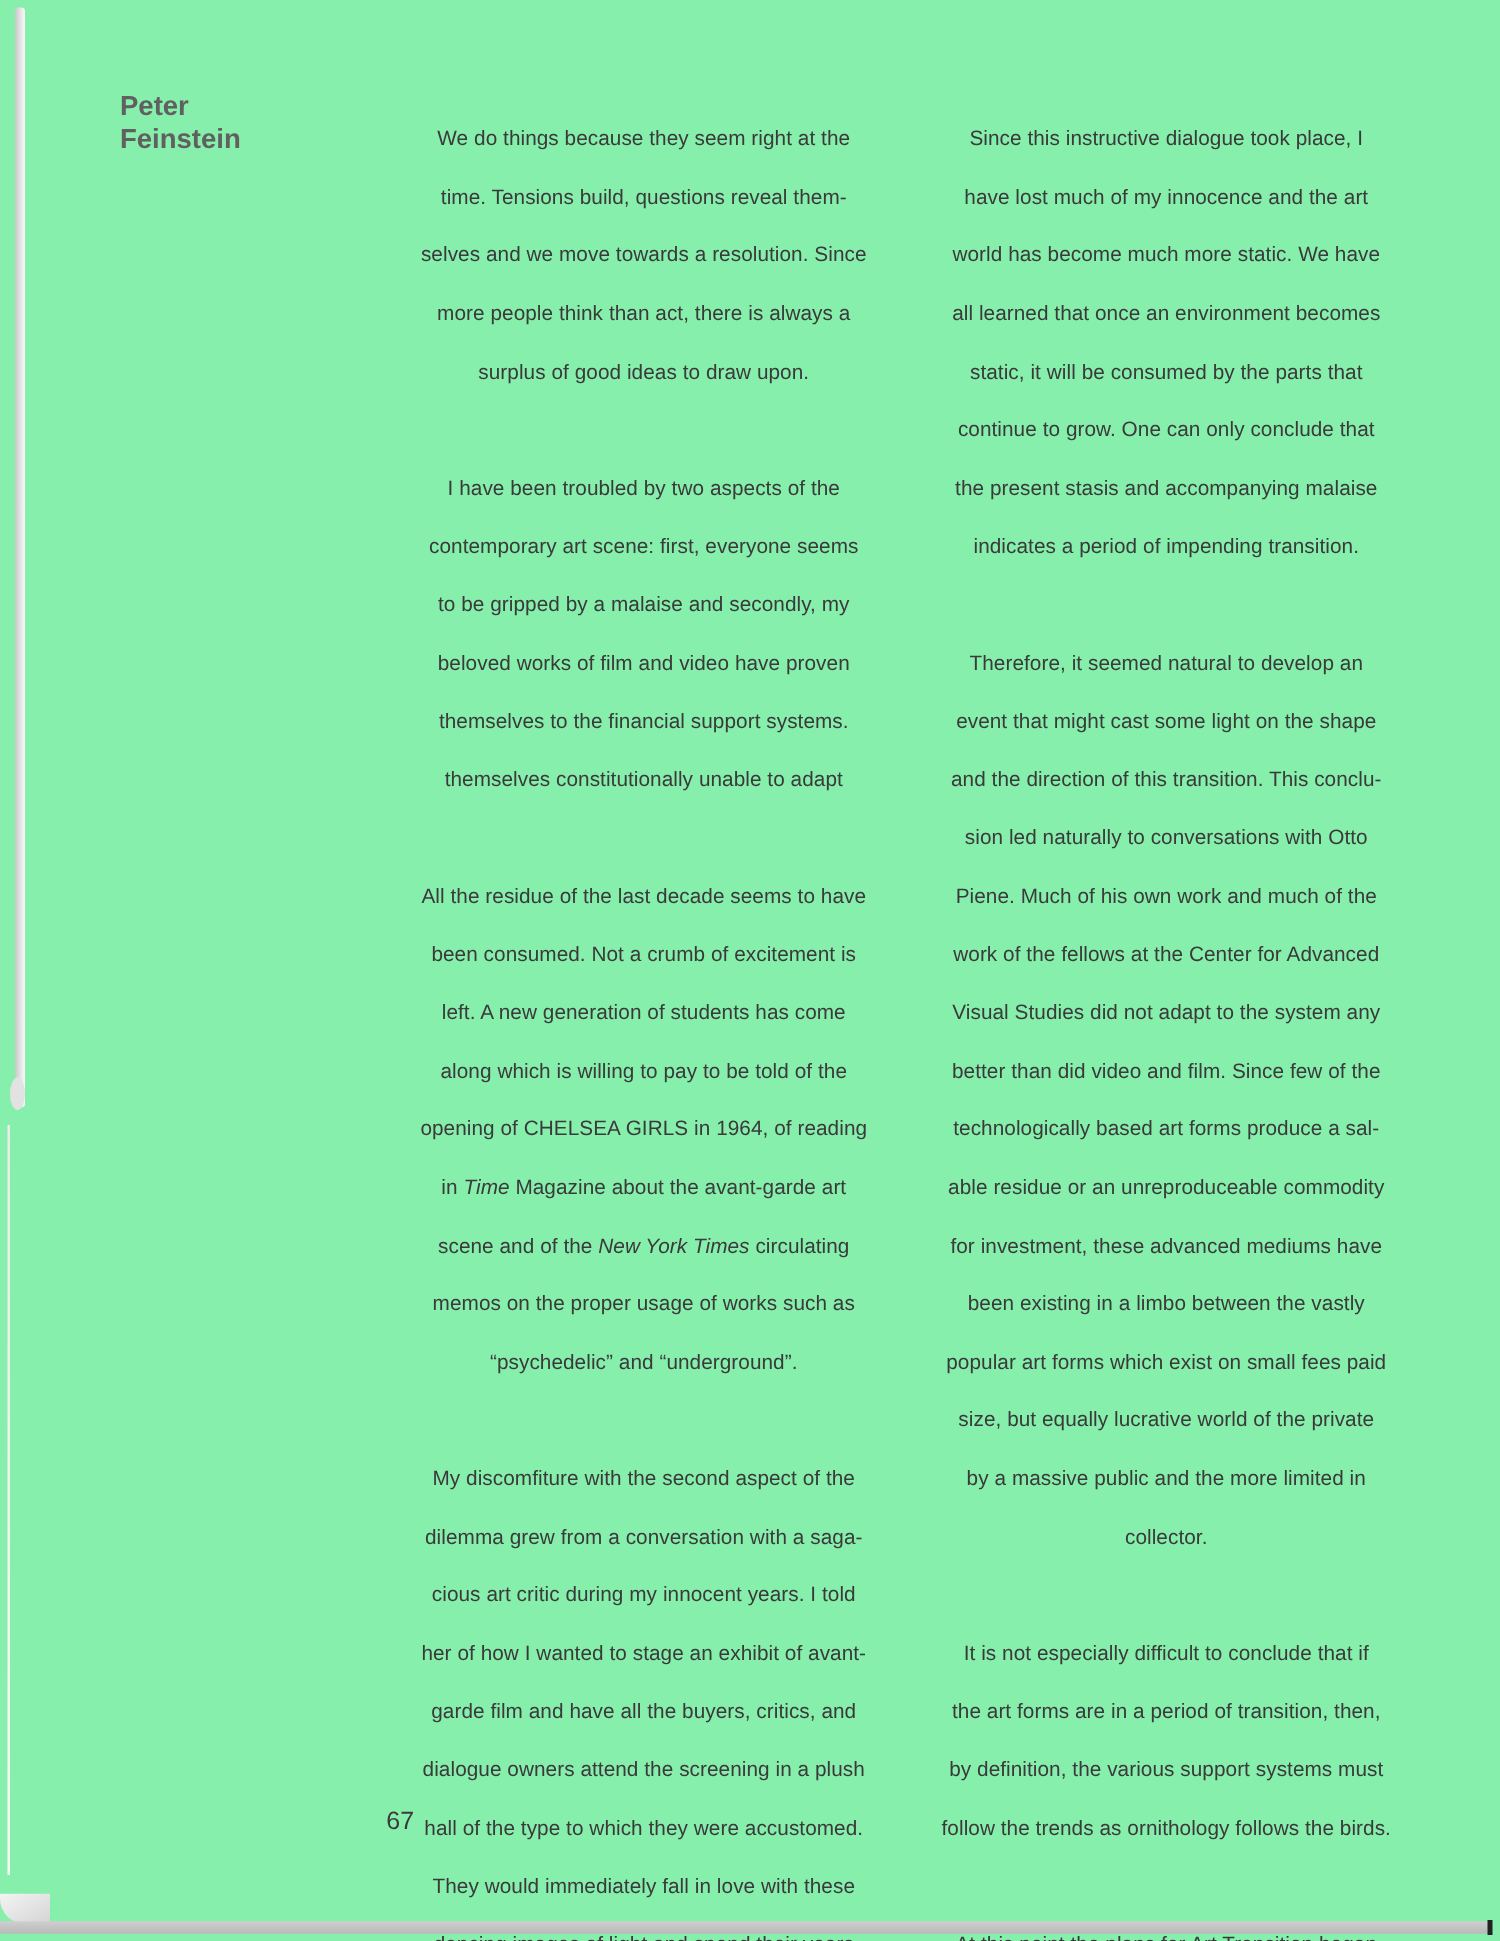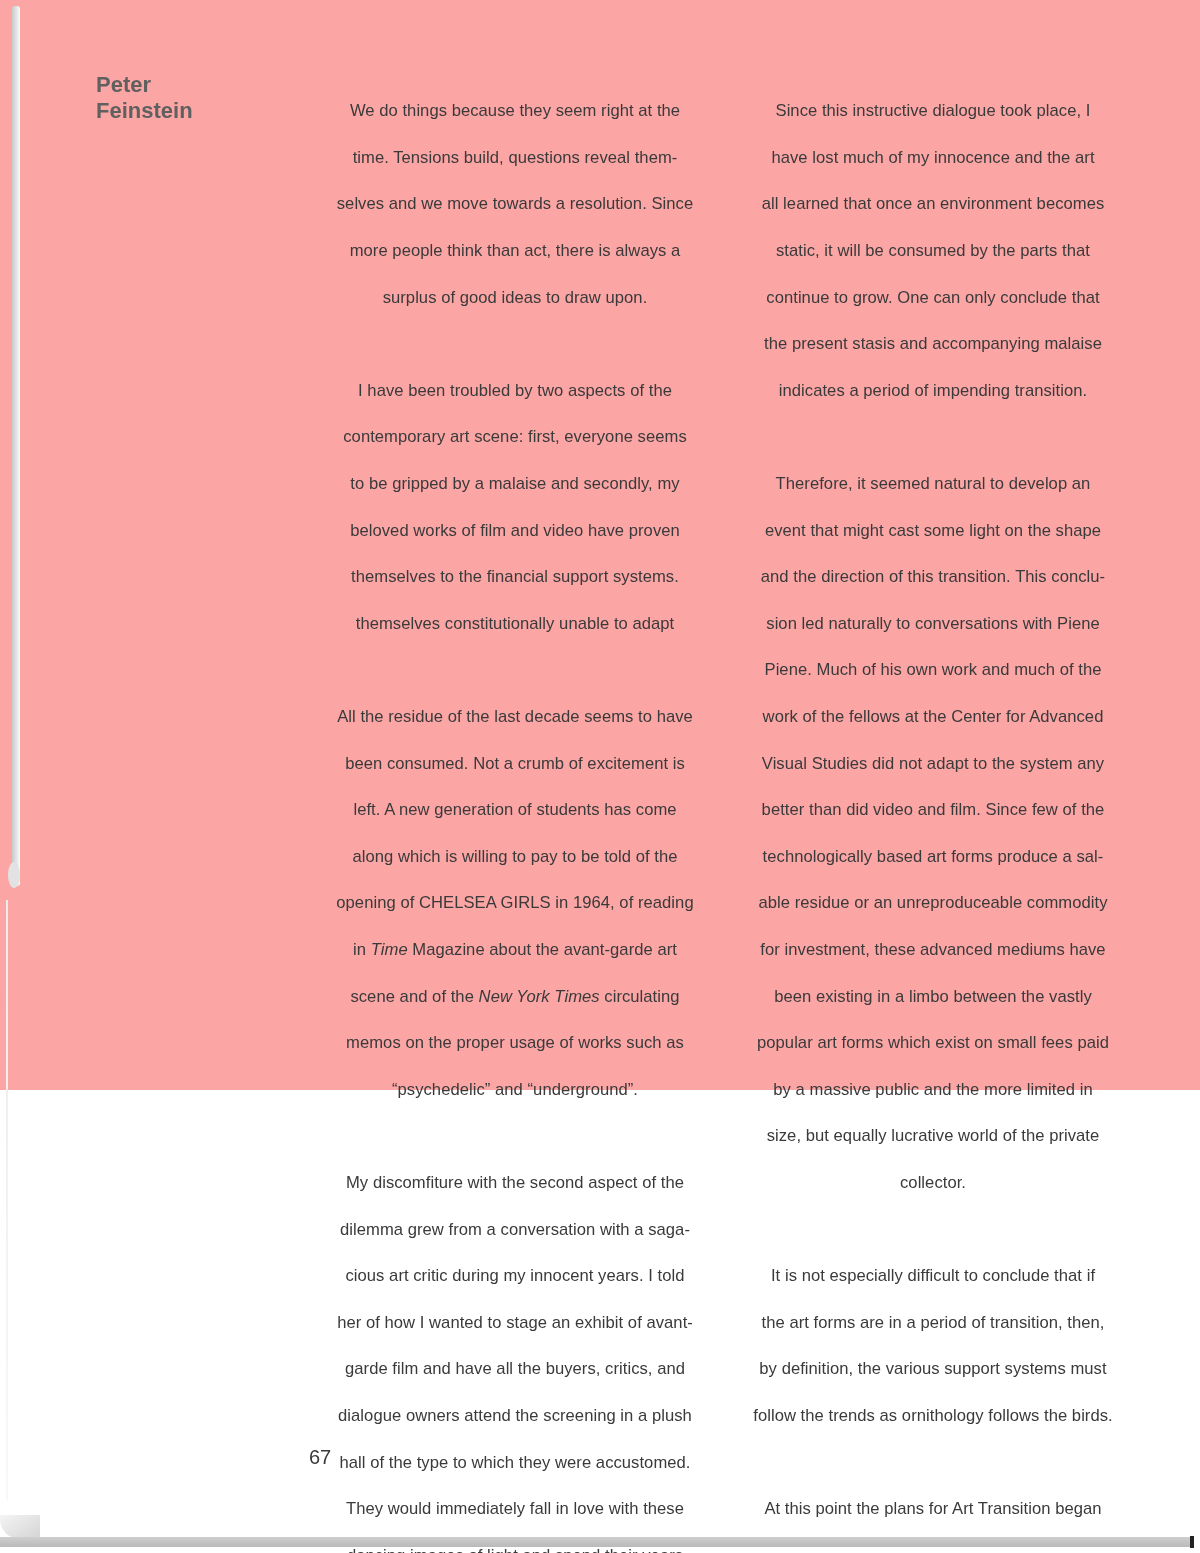--- a/index.html
+++ b/index.html
@@ -11,22 +11,22 @@
       height: 1553px;
       background: #ffffff;
       position: relative;
       overflow: hidden;
       font-family: "Liberation Sans", "DejaVu Sans", sans-serif;
       color: #333333;
     }
     .page {
       position: absolute;
       left: 0; top: 0;
-      width: 1200px; height: 1090px;
-      background: #fca5a5;
+      width: 1200px; height: 1553px;
+      background: #86efac;
     }
     
     .edge-left {
       position: absolute;
       left: 12px; top: 6px;
       width: 8px; height: 880px;
       background: linear-gradient(to right, #c9c9c9, #e6e6e6 60%, #fbfbfb);
       border-radius: 3px;
     }
     .edge-left-bulb {
@@ -154,42 +154,43 @@
       <span class="line">dancing images of light and spend their years</span>
       
     </p>
 
   </div>
 
   <div class="column col-2">
     <p>
       <span class="line">Since this instructive dialogue took place, I</span>
       <span class="line">have lost much of my innocence and the art</span>
+      <span class="line">world has become much more static. We have</span>
       <span class="line">all learned that once an environment becomes</span>
       <span class="line">static, it will be consumed by the parts that</span>
       <span class="line">continue to grow. One can only conclude that</span>
       <span class="line">the present stasis and accompanying malaise</span>
       <span class="line">indicates a period of impending transition.</span>
     </p>
     <p>
       <span class="line">Therefore, it seemed natural to develop an</span>
       <span class="line">event that might cast some light on the shape</span>
       <span class="line">and the direction of this transition. This conclu-</span>
-      <span class="line">sion led naturally to conversations with Piene</span>
+      <span class="line">sion led naturally to conversations with Otto</span>
       <span class="line">Piene.  Much of his own work and much of the</span>
       <span class="line">work of the fellows at the Center for Advanced</span>
       <span class="line">Visual Studies did not adapt to the system any</span>
       <span class="line">better than did video and film. Since few of the</span>
       <span class="line">technologically based art forms produce a sal-</span>
       <span class="line">able residue or an unreproduceable commodity</span>
       <span class="line">for investment, these advanced mediums have</span>
       <span class="line">been existing in a limbo between the vastly</span>
       <span class="line">popular art forms which exist on small fees paid</span>
+      <span class="line">size, but equally lucrative world of the private</span>
       <span class="line">by a massive public and the more limited in</span>
-      <span class="line">size, but equally lucrative world of the private</span>
       <span class="line">collector.</span>
     </p>
     <p>
       <span class="line">It is not especially difficult to conclude that if</span>
       <span class="line">the art forms are in a period of transition, then,</span>
       <span class="line">by definition, the various support systems must</span>
       <span class="line">follow the trends as ornithology follows the birds.</span>
     </p>
     <p>
       <span class="line">At this point the plans for Art Transition began</span>

